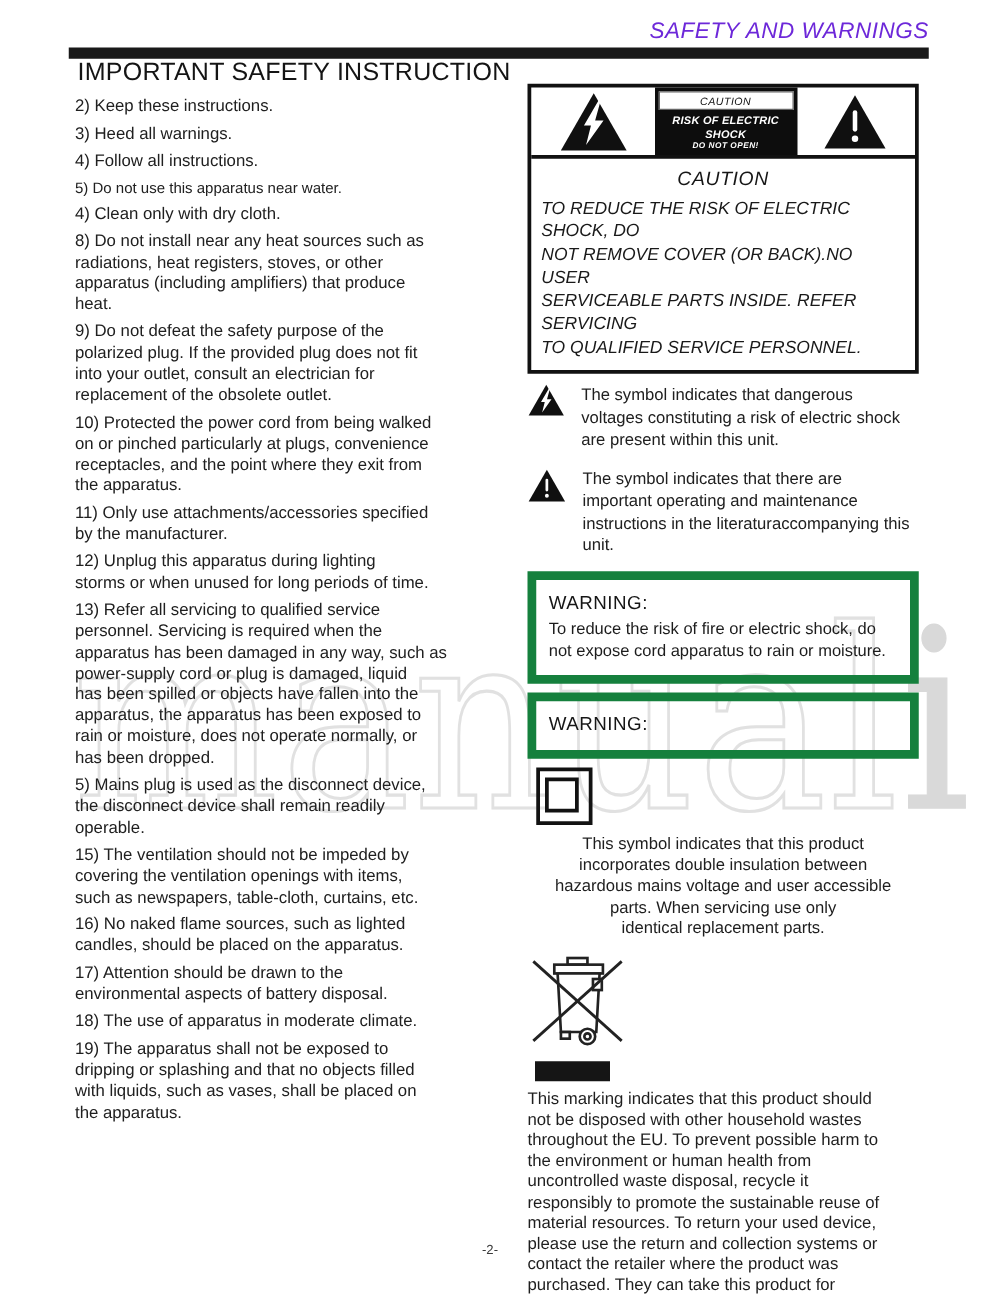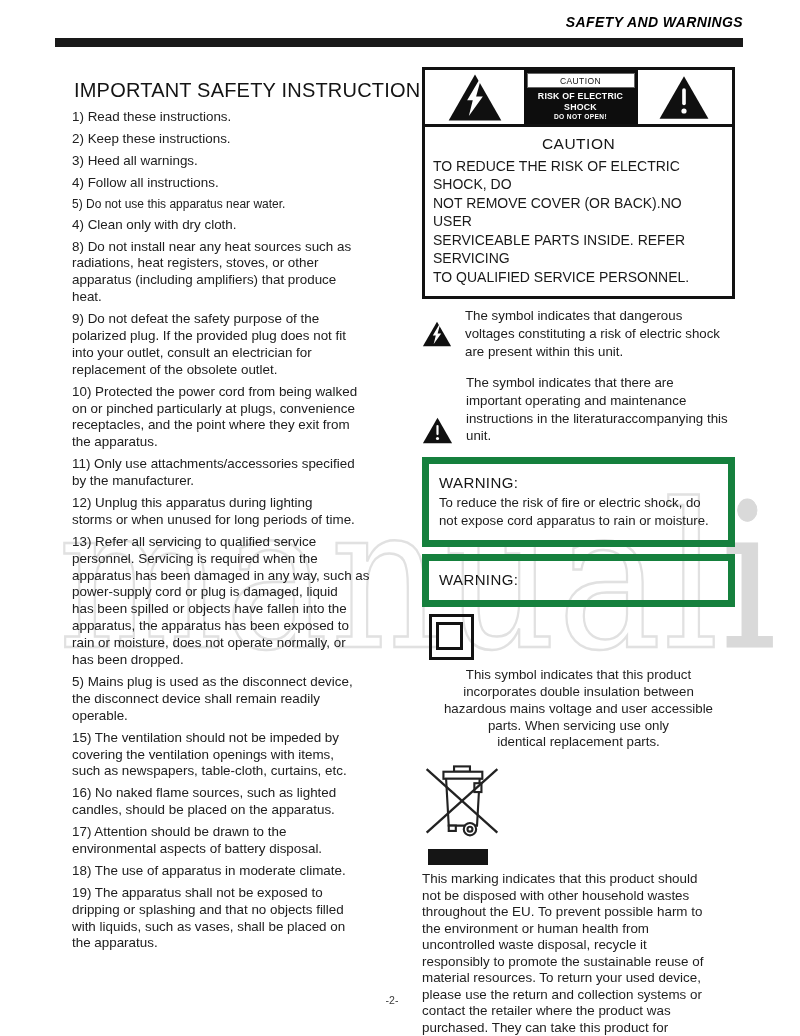--- a/index.html
+++ b/index.html
@@ -9,51 +9,51 @@
 
   
   .watermark{position:absolute;left:58px;top:478px;z-index:0;line-height:1;
              font-family:"DejaVu Serif",serif;font-size:200px;letter-spacing:2px;
              transform:scaleX(.87);transform-origin:left top;pointer-events:none;
              user-select:none;white-space:nowrap;}
   .wm-outline{color:#fff;-webkit-text-stroke:2.5px #e1e1e1;}
   .wm-solid{color:#d9d9d9;-webkit-text-stroke:1px #d9d9d9;}
 
   
-  .hdr-title{top:14px;right:57px;font-style:italic;font-weight:bold;font-size:14px;
-             letter-spacing:.4px;color:#000000;z-index:1;}
+  .hdr-title{top:14px;right:57px;font-style:italic;font-weight:normal;font-size:18px;
+             letter-spacing:.4px;color:#6d28d9;z-index:1;}
   .hdr-rule{left:55px;top:38px;width:688px;height:9px;background:#191919;z-index:1;}
 
   
-  .left-col{left:72px;top:47px;width:364px;z-index:1;margin-top:32px;}
+  .left-col{left:60px;top:47px;width:364px;z-index:1;}
   .left-col h1{font-size:20px;font-weight:400;color:#141414;margin:0 0 7px 2px;
                letter-spacing:.2px;white-space:nowrap;}
   .ins-item{font-size:13.4px;line-height:1.26;margin-bottom:5px;color:#202020;
             white-space:pre-line;}
   .ins-item.sm{font-size:12px;}
 
   
   .right-col{left:422px;top:67px;width:313px;z-index:1;}
 
-  .caution-panel{border:3.5px solid #111;}
+  .caution-panel{border:3.5px solid #111;font-style:italic;}
   .cp-top{display:flex;align-items:center;justify-content:space-between;
           padding:3px 22px;border-bottom:3.5px solid #111;height:48px;}
   .cp-plate{background:#0d0d0d;width:108px;padding:3px 3px 4px;text-align:center;}
   .cp-plate-label{background:#fff;color:#111;font-size:8.5px;padding:3px 0 2px;
                   margin-bottom:3px;letter-spacing:.4px;box-shadow:inset 0 0 0 1px #666;}
   .cp-plate-risk{color:#fff;font-size:8.8px;font-weight:bold;letter-spacing:.2px;line-height:1.25;}
   .cp-plate-open{color:#fff;font-size:6.6px;font-weight:bold;letter-spacing:.4px;}
   .cp-bottom{padding:7px 8px 10px;}
   .cp-heading{text-align:center;font-size:15.5px;letter-spacing:.5px;margin:1px 0 4px;color:#161616;}
   .cp-body{font-size:14px;line-height:1.32;color:#191919;white-space:pre-line;}
 
   .symbol-note{display:flex;gap:13px;align-items:flex-start;}
   .symbol-note .txt{font-size:13.3px;line-height:1.33;color:#202020;white-space:pre-line;}
-  .note1{margin-top:8px;align-items:center;}
-  .note2{margin-top:14px;align-items:flex-end;}
+  .note1{margin-top:8px;}
+  .note2{margin-top:14px;}
 
   .warning-box{border:7px solid #15803d;padding:10px 10px 9px;}
   .wb1{margin-top:12px;}
   .wb2{margin-top:7px;}
   .w-title{font-size:15px;letter-spacing:.4px;margin-bottom:3px;color:#161616;}
   .w-body{font-size:13.2px;line-height:1.4;color:#1c1c1c;white-space:pre-line;}
 
   .insulation-icon{margin-top:7px;margin-left:7px;width:39px;height:40px;
                    border:3.5px solid #121212;position:relative;}
   .insulation-icon .inner{position:absolute;left:4px;top:5px;width:21px;height:22px;
@@ -74,21 +74,20 @@
 <body>
 
 <div class="watermark"><span class="wm-outline">manual</span><span class="wm-solid">i</span></div>
 
 <div class="abs hdr-title">SAFETY AND WARNINGS</div>
 <div class="abs hdr-rule"></div>
 
 <div class="abs left-col">
   <h1>IMPORTANT SAFETY INSTRUCTION</h1>
   <div>
-      <div class="ins-item">1) Read these instructions.</div>
       <div class="ins-item">2) Keep these instructions.</div>
       <div class="ins-item">3) Heed all warnings.</div>
       <div class="ins-item">4) Follow all instructions.</div>
       <div class="ins-item sm">5) Do not use this apparatus near water.</div>
       <div class="ins-item">4) Clean only with dry cloth.</div>
       <div class="ins-item">8) Do not install near any heat sources such as
 radiations, heat registers, stoves, or other
 apparatus (including amplifiers) that produce
 heat.</div>
       <div class="ins-item">9) Do not defeat the safety purpose of the

